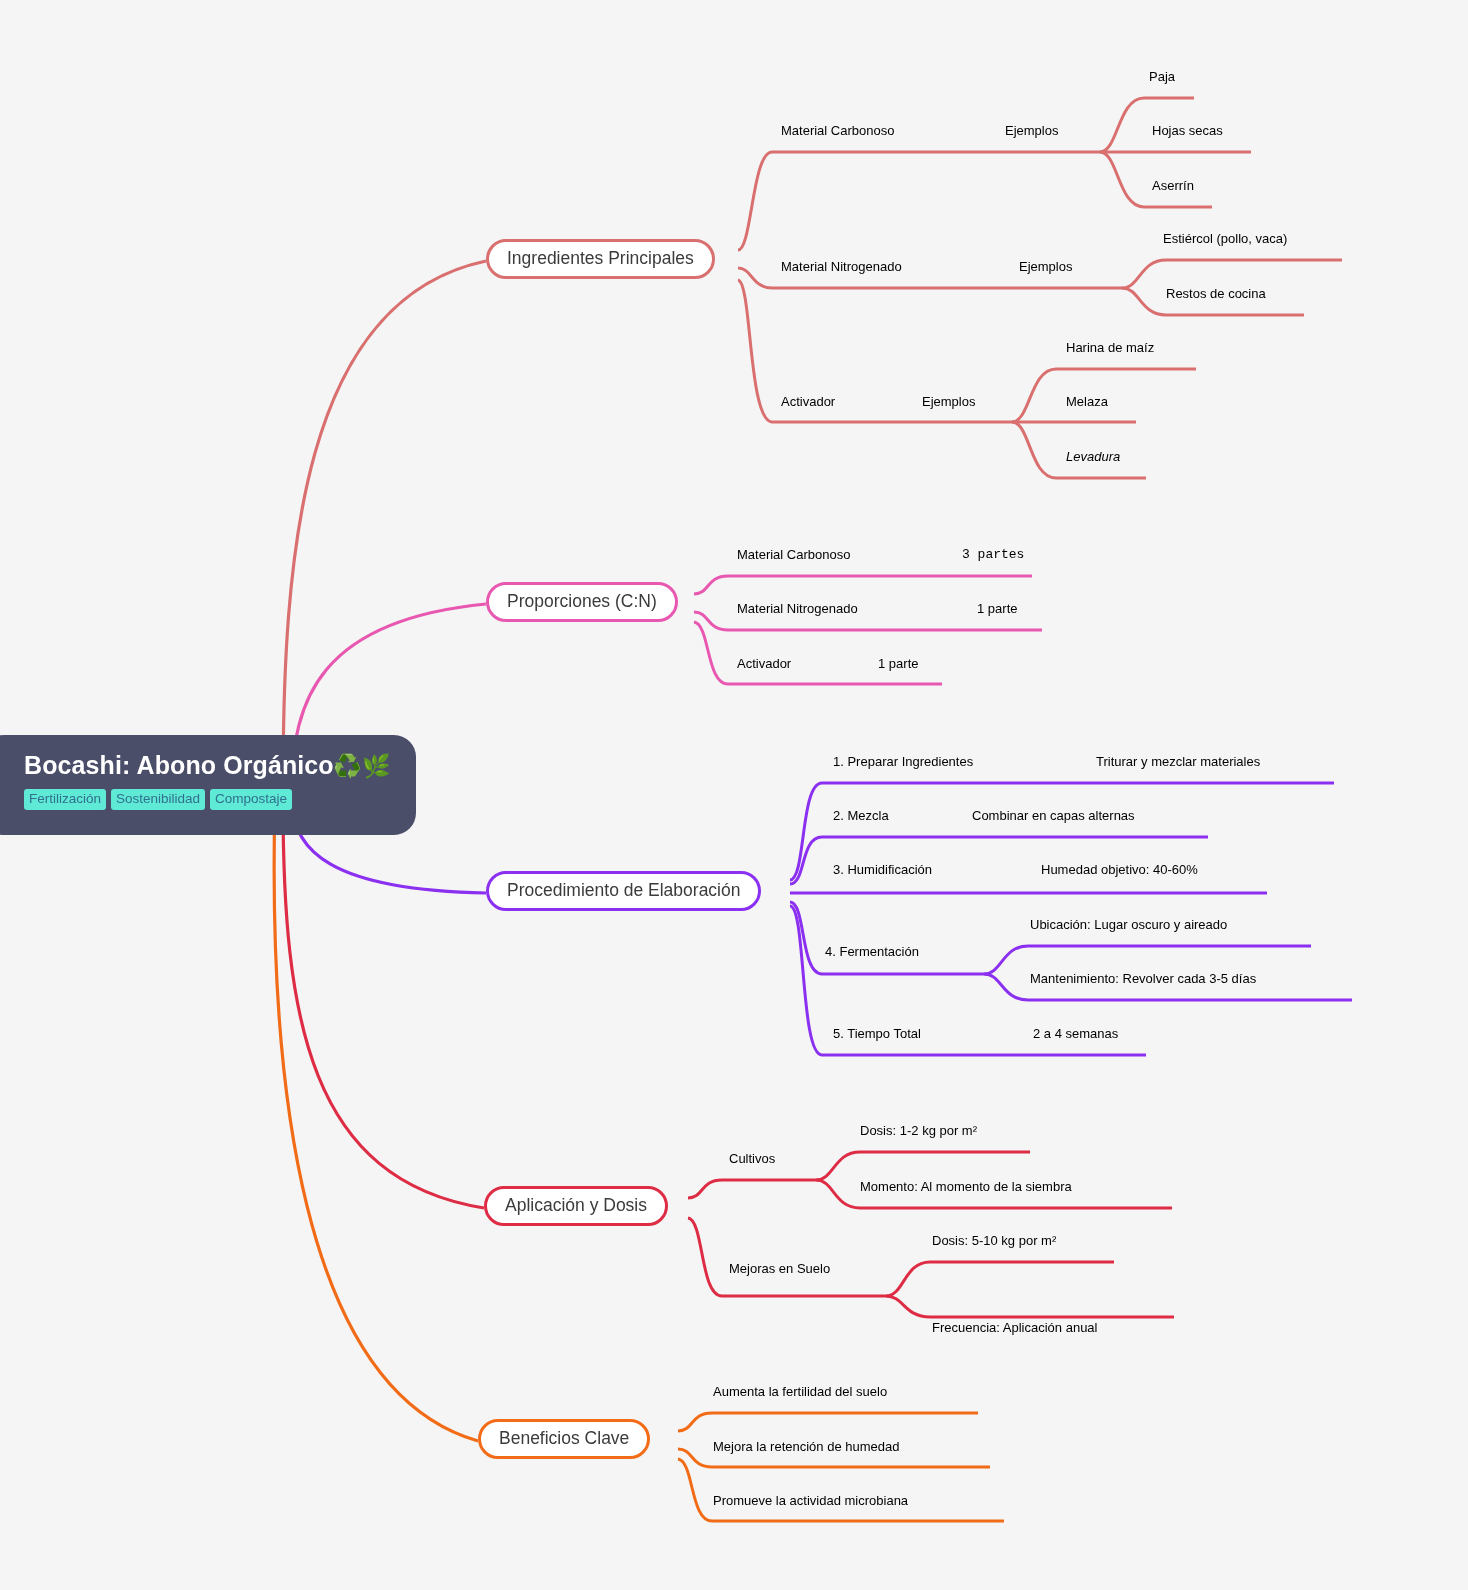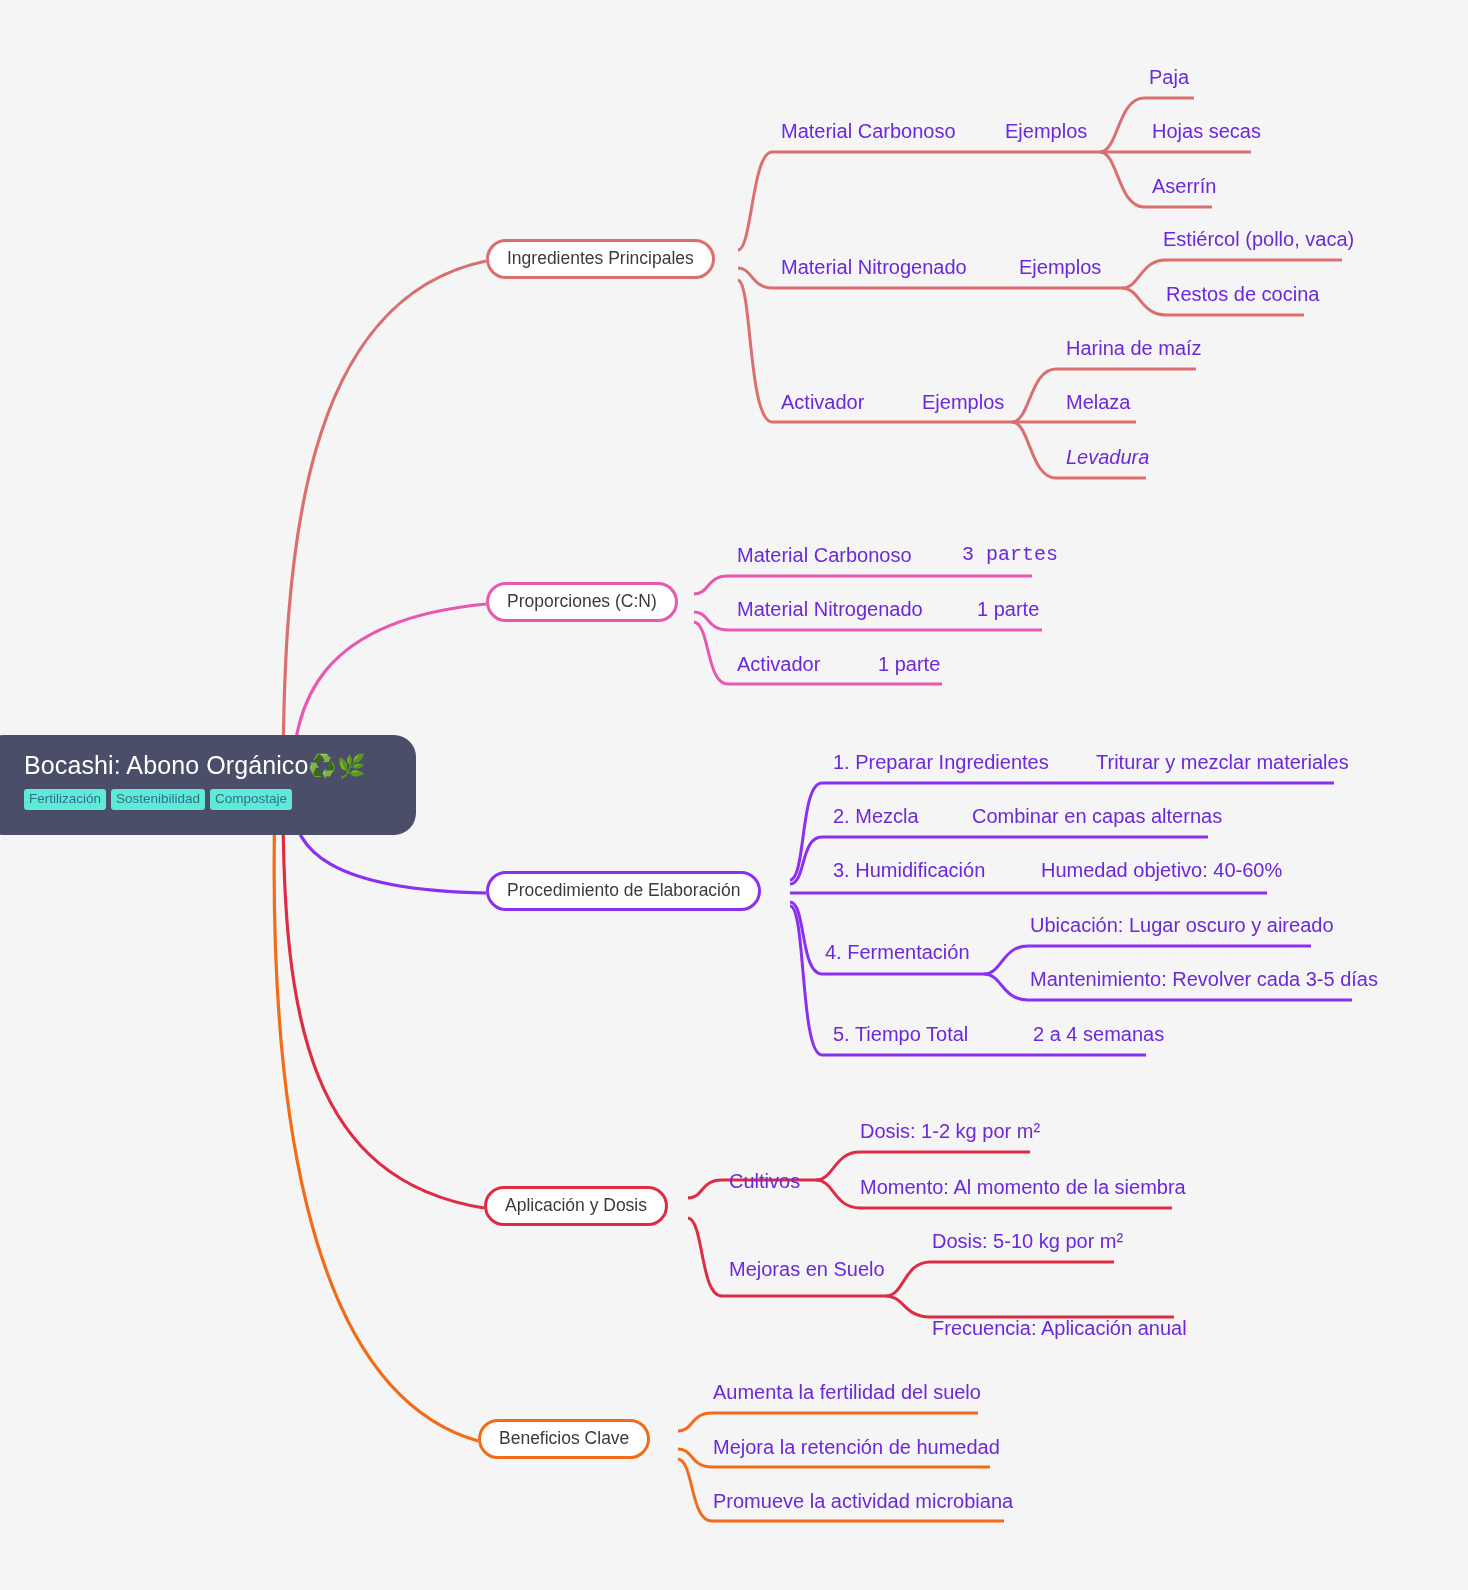--- a/index.html
+++ b/index.html
@@ -32,20 +32,21 @@
     border-radius: 22px;
     padding: 14px 0 0 42px;
     z-index: 5;
   }
   .root-title {
     color: #ffffff;
     font-size: 25px;
     line-height: 32px;
     letter-spacing: .1px;
     white-space: nowrap;
+    font-weight: bold;
   }
   .root-emoji { font-size: 23px; }
   .root-tags {
     margin-top: 7px;
     display: flex;
     gap: 5px;
   }
   .root-tag {
     background: #5eead4;
     color: #31708f;
@@ -68,22 +69,22 @@
     align-items: center;
     justify-content: center;
     padding: 0 18px;
     height: 40px;
     white-space: nowrap;
     z-index: 4;
   }
   
   .label {
     position: absolute;
-    color: #6d28d9;
-    font-size: 20px;
+    color: #000000;
+    font-size: 13px;
     line-height: 22px;
     white-space: nowrap;
     z-index: 3;
   }
 </style>
 </head>
 <body>
 
 <div id="map">
 
@@ -197,21 +198,21 @@
   <div class="label" style="left:833px; top:805px;">2. Mezcla</div>
   <div class="label" style="left:972px; top:805px;">Combinar en capas alternas</div>
   <div class="label" style="left:833px; top:859px;">3. Humidificación</div>
   <div class="label" style="left:1041px; top:859px;">Humedad objetivo: 40-60%</div>
   <div class="label" style="left:825px; top:941px;">4. Fermentación</div>
   <div class="label" style="left:1030px; top:914px;">Ubicación: Lugar oscuro y aireado</div>
   <div class="label" style="left:1030px; top:968px;">Mantenimiento: Revolver cada 3-5 días</div>
   <div class="label" style="left:833px; top:1023px;">5. Tiempo Total</div>
   <div class="label" style="left:1022px; top:1023px;margin-left:11px;">2 a 4 semanas</div>
 
-  <div class="label" style="left:729px; top:1148px;margin-top:22px;">Cultivos</div>
+  <div class="label" style="left:729px; top:1148px;">Cultivos</div>
   <div class="label" style="left:860px; top:1120px;">Dosis: 1-2 kg por m²</div>
   <div class="label" style="left:860px; top:1176px;">Momento: Al momento de la siembra</div>
   <div class="label" style="left:729px; top:1258px;">Mejoras en Suelo</div>
   <div class="label" style="left:932px; top:1230px;">Dosis: 5-10 kg por m²</div>
   <div class="label" style="left:932px; top:1285px;margin-top:32px;">Frecuencia: Aplicación anual</div>
 
   <div class="label" style="left:713px; top:1381px;">Aumenta la fertilidad del suelo</div>
   <div class="label" style="left:713px; top:1436px;">Mejora la retención de humedad</div>
   <div class="label" style="left:713px; top:1490px;">Promueve la actividad microbiana</div>
 

